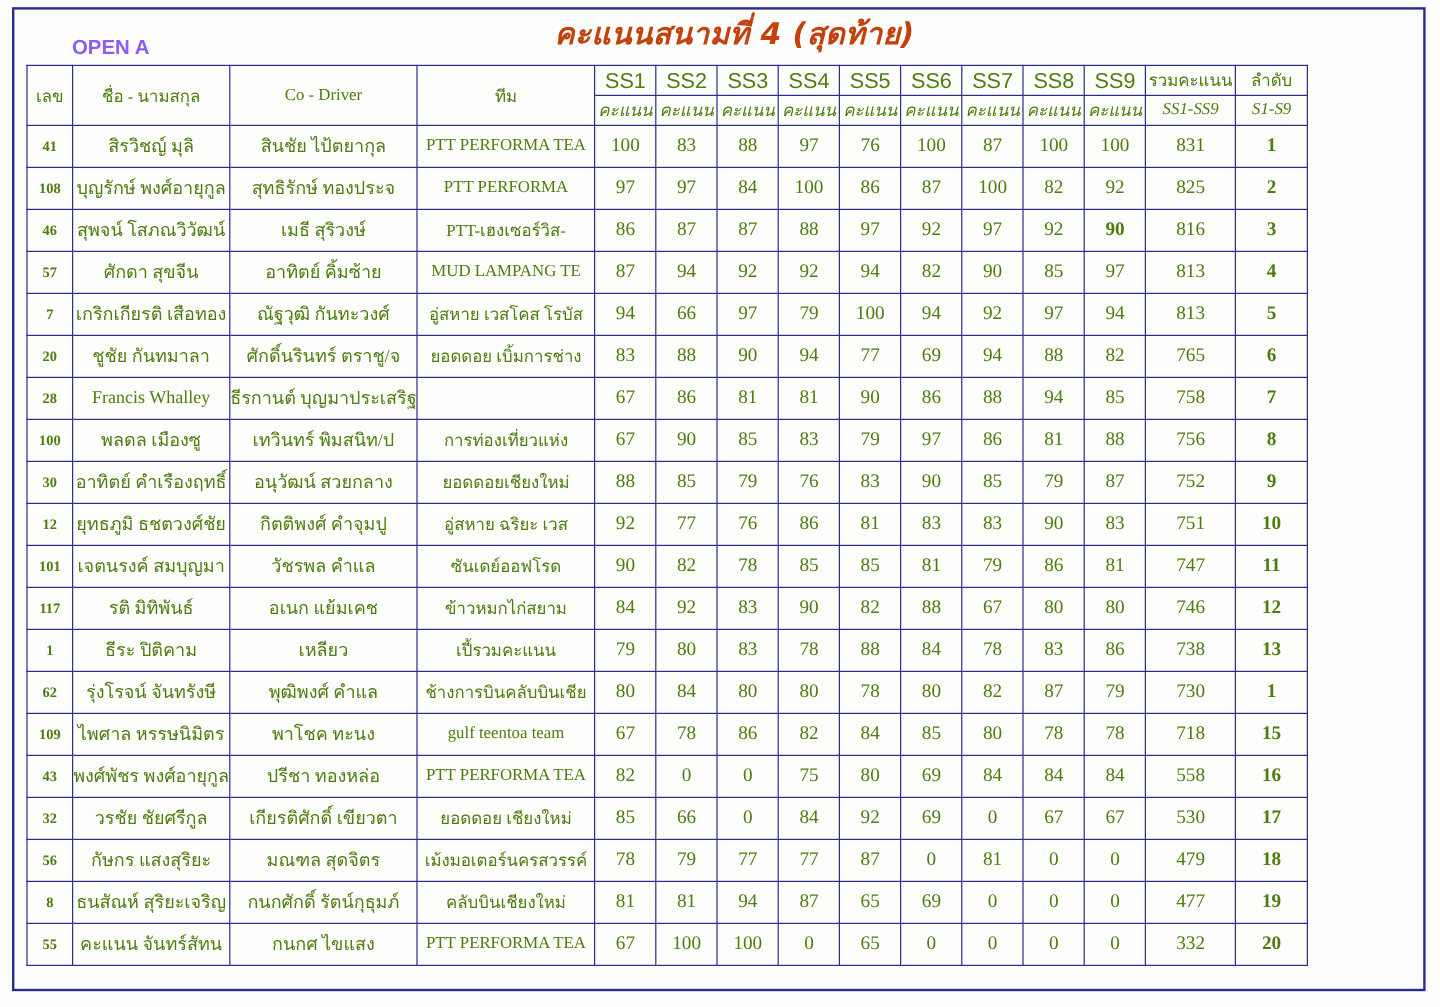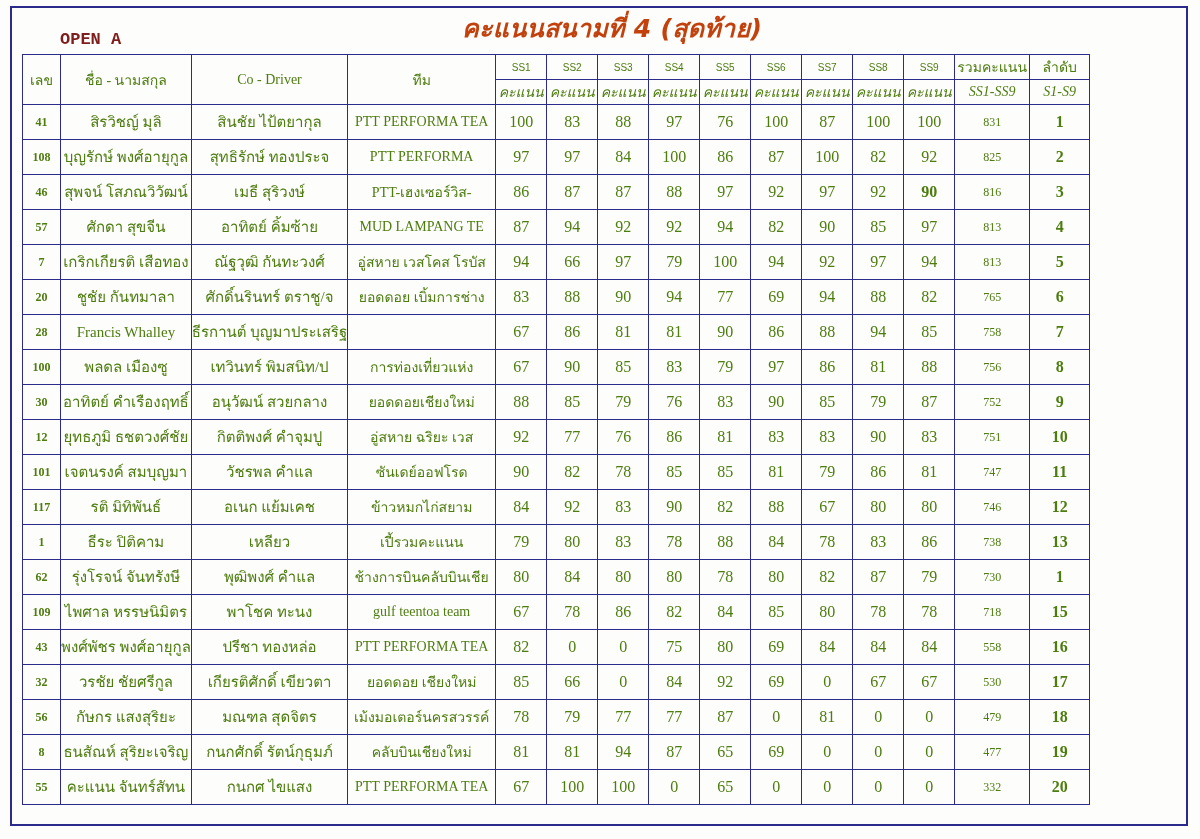--- a/index.html
+++ b/index.html
@@ -41,24 +41,24 @@
     font-style: italic;
     font-weight: bold;
     color: #c2410c;
     letter-spacing: 0.3px;
     white-space: nowrap;
   }
   .class-label {
     position: absolute;
     left: 60px;
     top: 30px;
-    font-family: Liberation Mono, monospace;
+    font-family: Liberation Sans, sans-serif;
     font-weight: bold;
     font-size: 17px;
-    color: #7f1d1d;
+    color: #8b5cf6;
   }
   table.results {
     position: absolute;
     left: 22px;
     top: 54px;
     border-collapse: collapse;
     table-layout: fixed;
     font-size: 14px;
     color: #4d7c0f;
   }
@@ -66,21 +66,21 @@
     border: 1px solid #2b2b8c;
     padding: 0;
     text-align: center;
     vertical-align: middle;
     overflow: hidden;
     white-space: nowrap;
   }
   .h-ss {
     height: 24px;
     font-weight: normal;
-    font-size: 10px;
+    font-size: 18px;
     font-family: "Liberation Sans", sans-serif;
   }
   .h-sub {
     height: 24px;
     font-size: 13px;
     font-weight: normal;
     font-family: "Liberation Sans", sans-serif;
     font-style: italic;
   }
   .col-no     { width: 38px; }
@@ -95,21 +95,21 @@
 
   td.num {
     font-weight: bold;
     font-size: 12px;
   }
   td.rank {
     font-weight: bold;
     font-size: 16px;
   }
   td.total {
-    font-size: 12px;
+    font-size: 16px;
     margin-top: 44px;
   }
   td.score {
     font-size: 16px;
   }
   td.tname, td.tco, td.tteam {
     text-align: left;
     padding-left: 5px;
     font-size: 15px;
     font-family: "Liberation Serif", serif;

